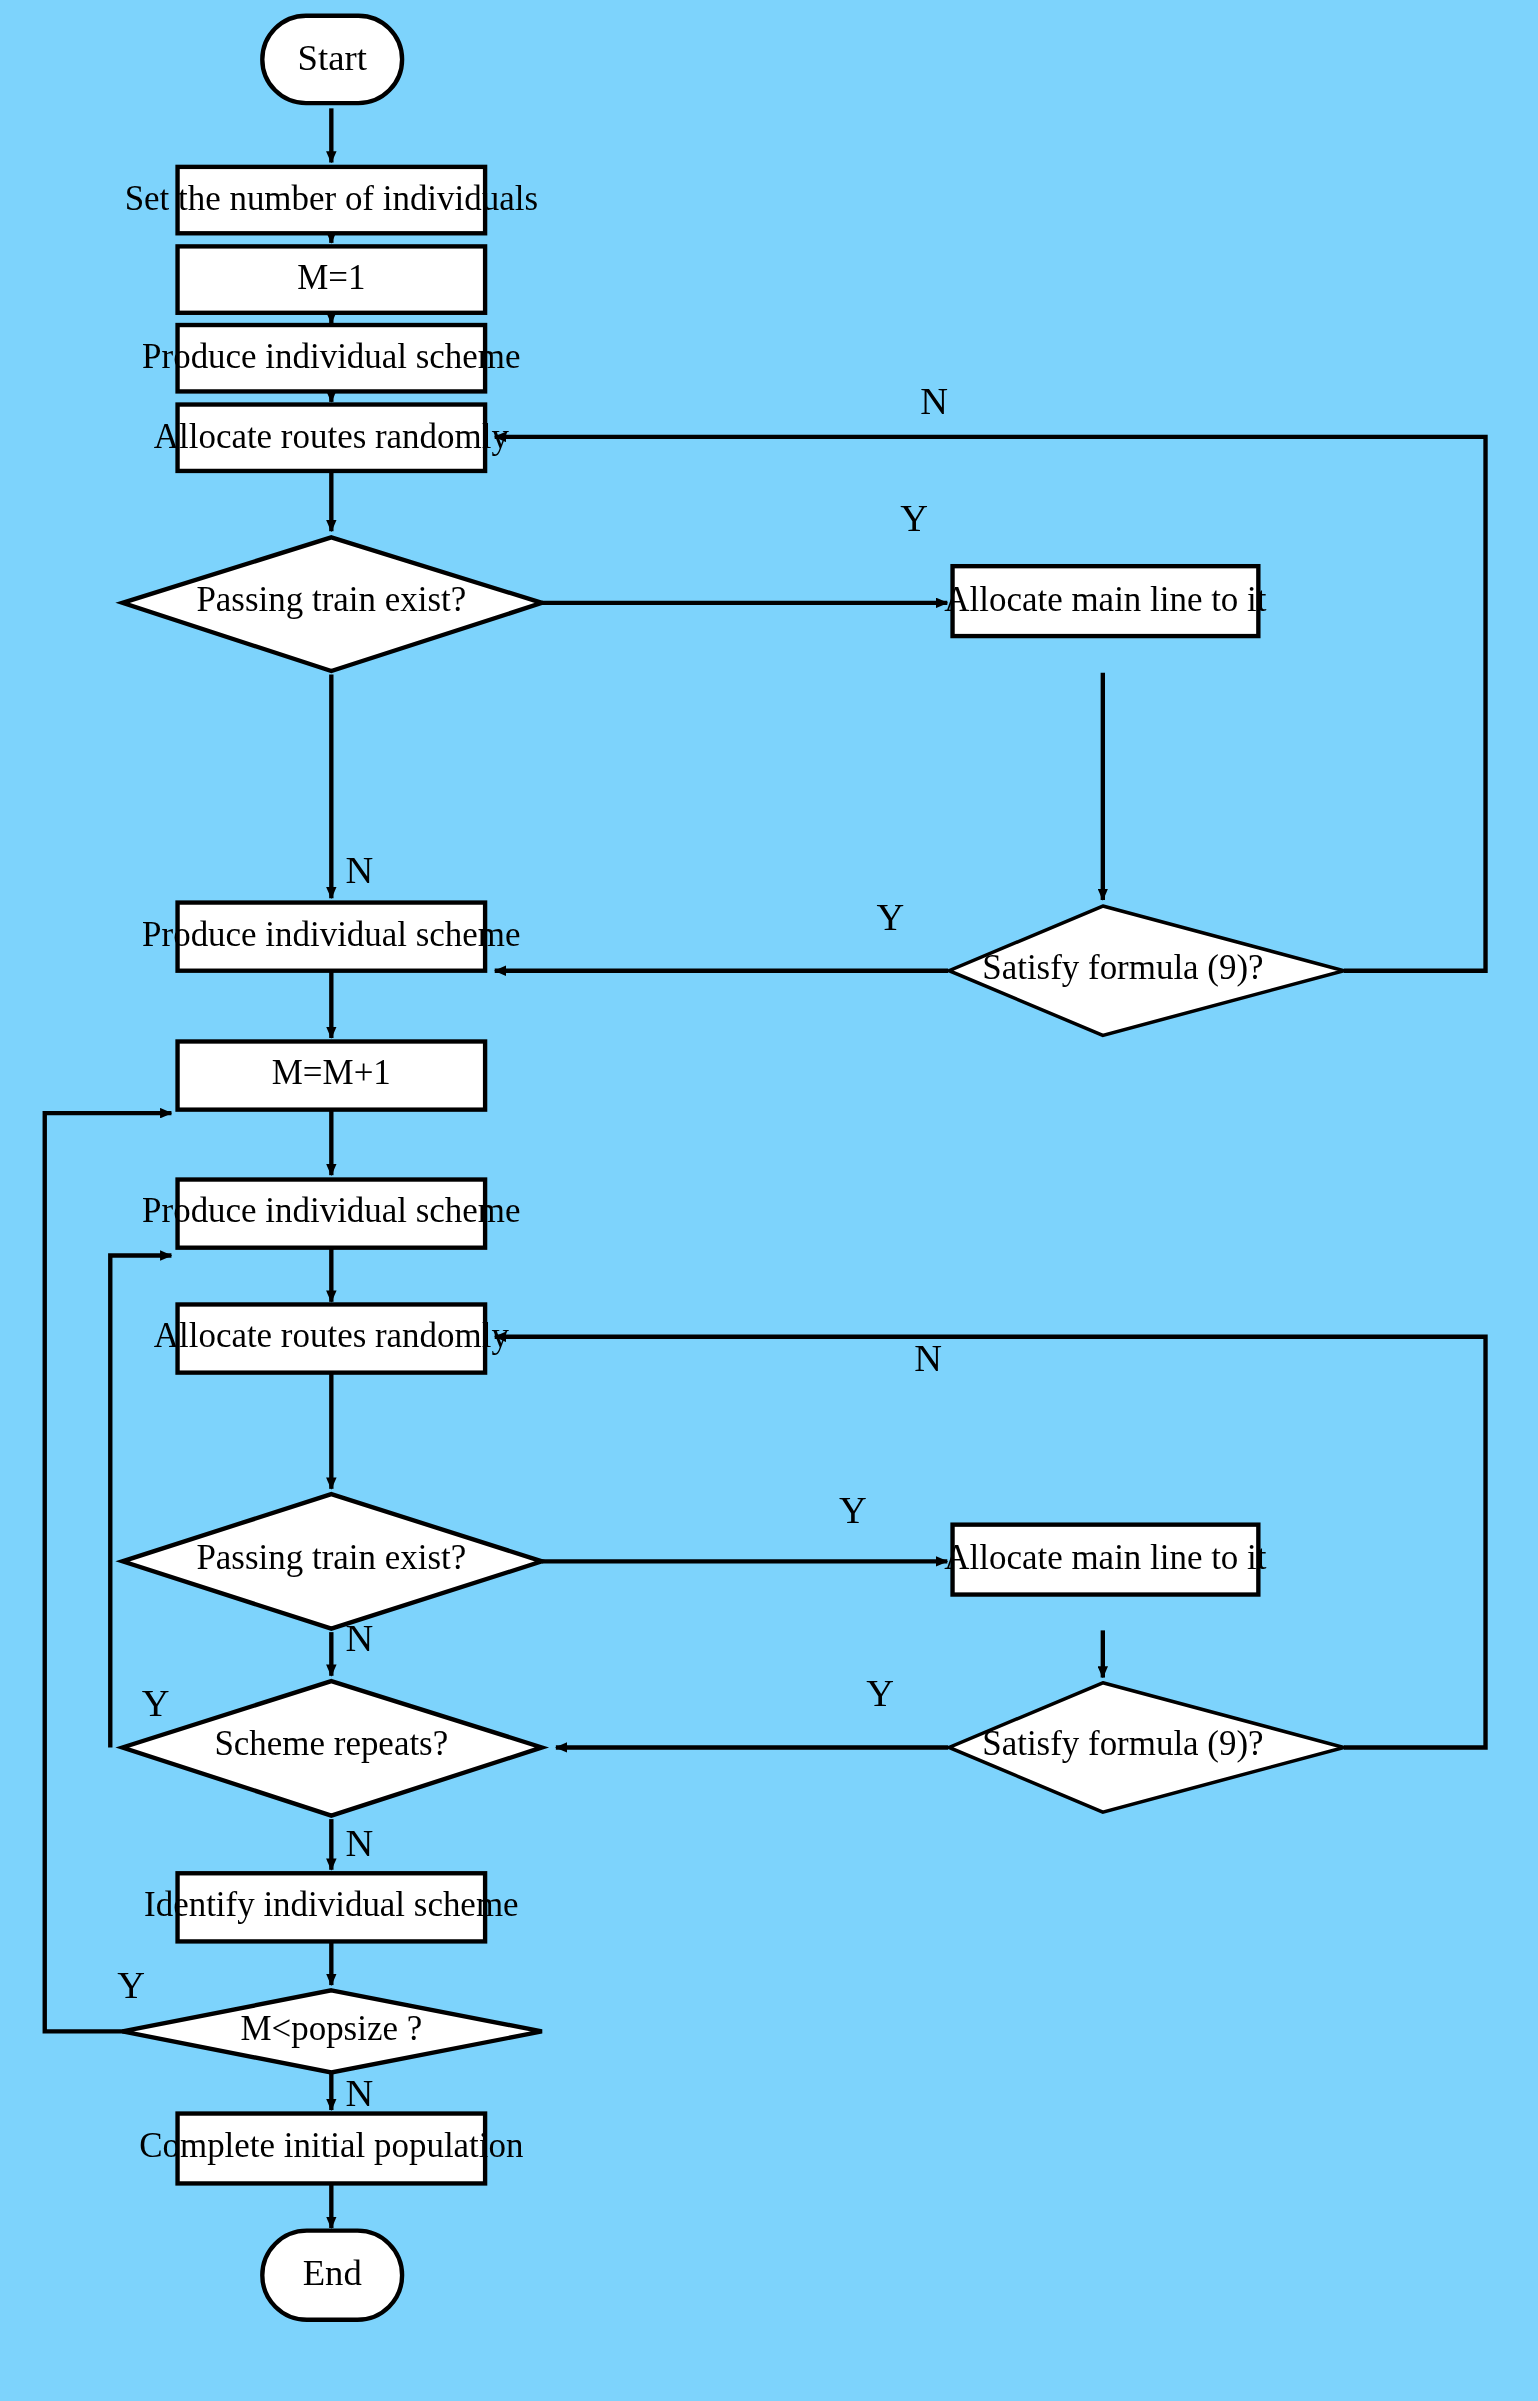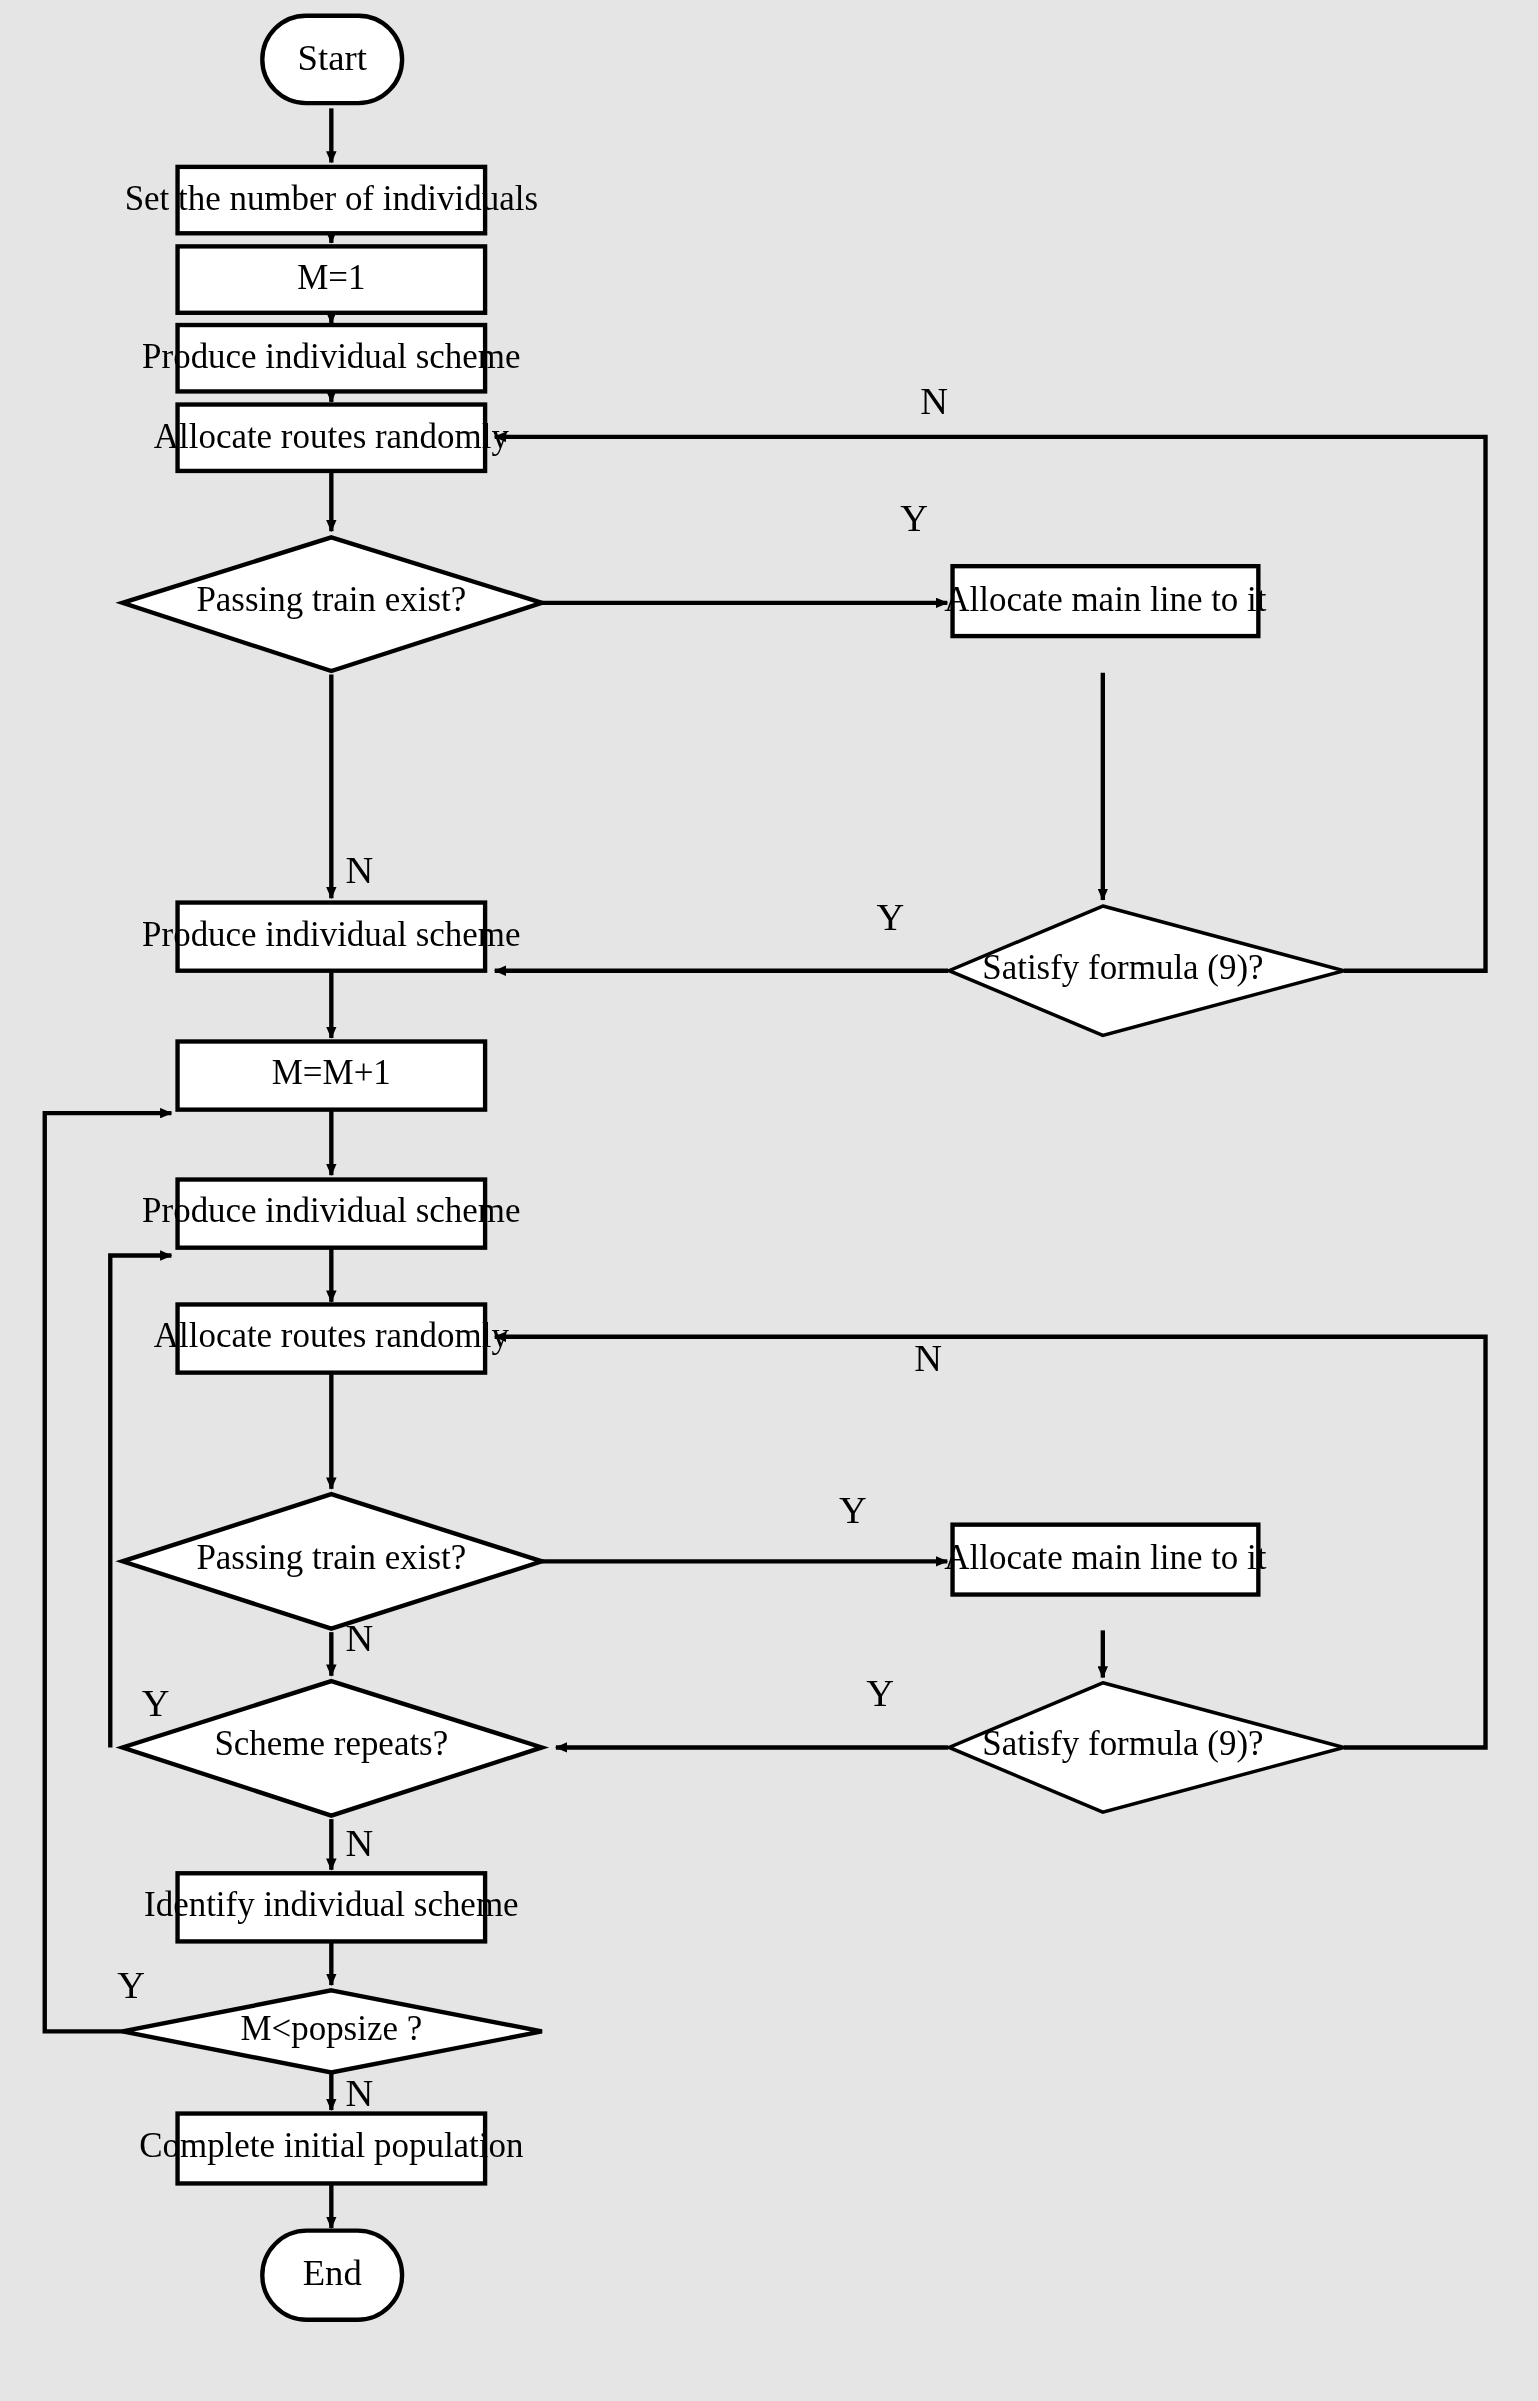--- a/index.html
+++ b/index.html
@@ -1,18 +1,18 @@
 <!DOCTYPE html>
 <html style="font-size:14px"><head>
 <meta charset="utf-8">
 <style>
   html,body{margin:0;padding:0;background:#ffffff;}
   body{width:1539px;height:2401px;overflow:hidden;
        font-family:"Liberation Serif","DejaVu Serif",serif;}
-  #stage{position:relative;width:1539px;height:2401px;background:#e5e5e5;text-decoration:underline;}
+  #stage{position:relative;width:1539px;height:2401px;background:#7dd3fc;text-decoration:underline;}
   svg{position:absolute;top:0;left:0;width:1539px;height:2401px;}
   .shape{fill:#ffffff;stroke:#000000;stroke-width:5;}
   .shape-thin{fill:#ffffff;stroke:#000000;stroke-width:4;}
   .conn{stroke:#000000;stroke-width:5;fill:none;}
   .nodetext{font-family:"Liberation Serif","DejaVu Serif",serif;
             font-size:40px;fill:#000;text-anchor:middle;dominant-baseline:middle;}
   .nodetext.big{font-size:42px;}
   .edgelabel{font-family:"Liberation Serif","DejaVu Serif",serif;
              font-size:44px;fill:#000;text-anchor:middle;dominant-baseline:middle;}
 </style>

